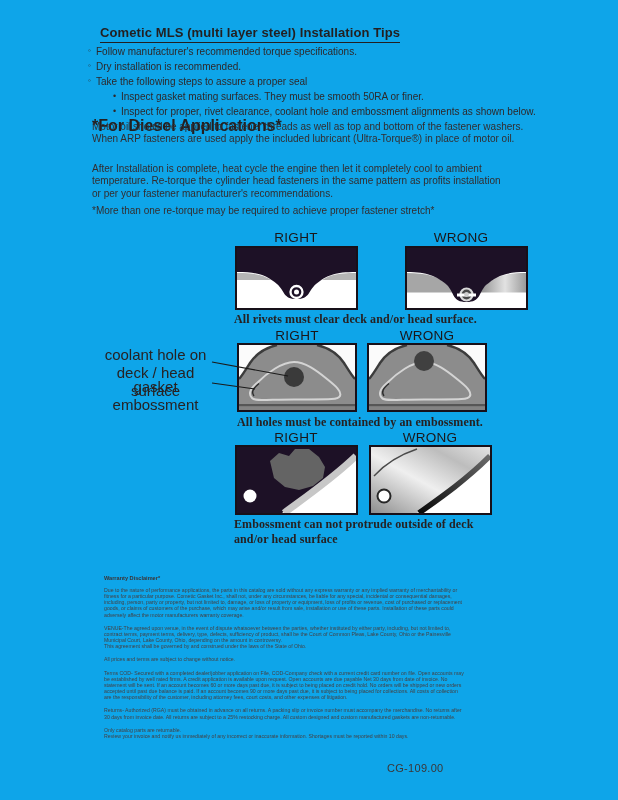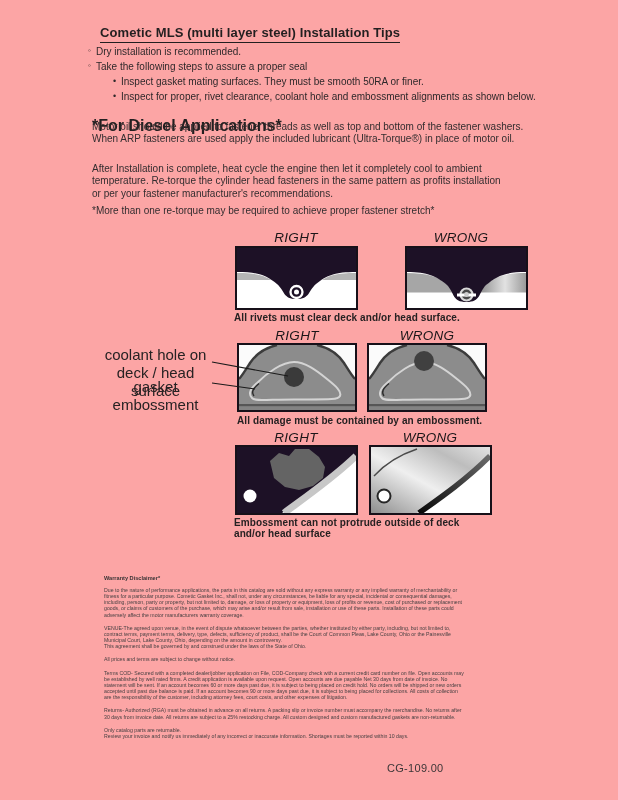--- a/index.html
+++ b/index.html
@@ -1,54 +1,55 @@
 <!DOCTYPE html>
 <html><head>
 <meta charset="utf-8">
 <style>
   html,body{margin:0;padding:0;background:#fff;}
-  #page{position:relative;width:618px;height:800px;background:#fca5a5;
+  #page{position:relative;width:618px;height:800px;background:#0ea5e9;
         font-family:"Liberation Sans",sans-serif;color:#2e282a;overflow:hidden;}
 
   #title{position:absolute;left:100px;top:25px;margin:0;font-size:13px;font-weight:bold;
          color:#231f20;border-bottom:1.5px solid #231f20;padding-bottom:2px;letter-spacing:.1px;}
 
   .tips{position:absolute;left:88px;top:44px;font-size:10px;line-height:14.4px;color:#2e282a;}
   .tip .mk{display:inline-block;width:8px;font-size:8px;vertical-align:1.5px;}
   .tip.sub{margin-left:25px;}
   .tip.sub .mk{font-size:9px;vertical-align:.5px;}
 
   .diesel-head{position:absolute;left:92px;top:117px;font-size:16px;font-weight:bold;color:#231f20;}
   .body-p{position:absolute;left:92px;width:470px;font-size:10px;line-height:12.4px;
           white-space:pre-line;color:#332d2f;}
 
-  .dlabel{position:absolute;width:70px;text-align:center;font-size:13.5px;letter-spacing:.3px;color:#1b1618;font-style:italic;}
+  .dlabel{position:absolute;width:70px;text-align:center;font-size:13.5px;letter-spacing:.3px;color:#1b1618;}
   .dbox{position:absolute;border:2px solid #171019;background:#fff;line-height:0;}
   .dbox svg{display:block;}
-  .dcap{position:absolute;font-size:10px;font-weight:bold;letter-spacing:.1px;color:#262122;white-space:pre-line;}
+  .dcap{position:absolute;font-size:12px;font-weight:bold;letter-spacing:.1px;color:#262122;white-space:pre-line;font-family:Liberation Serif, serif;}
 
   .callout{position:absolute;left:100px;width:111px;text-align:center;font-size:15px;
            line-height:18px;color:#272223;white-space:pre-line;}
   #callout-lines{position:absolute;left:211px;top:355px;}
 
   .disc-head{position:absolute;left:104px;top:575px;font-size:5.6px;font-weight:bold;color:#3a3436;}
   #disclaimer-paragraphs{position:absolute;left:104px;top:587px;width:418px;
            font-size:5.2px;line-height:6.15px;color:#453f41;}
   #disclaimer-paragraphs p{margin:0 0 7px 0;white-space:pre-line;}
 
   .footer-code{position:absolute;left:387px;top:762px;font-size:11px;letter-spacing:.3px;color:#3b3637;}
 </style>
 </head>
 <body>
 
 <div id="page">
 
   <h1 id="title">Cometic MLS (multi layer steel) Installation Tips</h1>
 
   <div class="tips">
+    <div class="tip"><span class="mk">◦</span><span>Follow manufacturer's recommended torque specifications.</span></div>
     <div class="tip"><span class="mk">◦</span><span>Dry installation is recommended.</span></div>
     <div class="tip"><span class="mk">◦</span><span>Take the following steps to assure a proper seal</span></div>
     <div class="tip sub"><span class="mk">•</span><span>Inspect gasket mating surfaces.  They must be smooth 50RA or finer.</span></div>
     <div class="tip sub"><span class="mk">•</span><span>Inspect for proper, rivet clearance, coolant hole and embossment alignments as shown below.</span></div>
   </div>
 
   <div class="diesel-head">*For Diesel Applications*</div>
   <div class="body-p" style="top:121px">Motor oil should be applied to fastener threads as well as top and bottom of the fastener washers.
 When ARP fasteners are used apply the included lubricant (Ultra-Torque®) in place of motor oil.</div>
   <div class="body-p" style="top:163px">After Installation is complete, heat cycle the engine then let it completely cool to ambient
@@ -126,21 +127,21 @@
       <rect y="59" width="116" height="2.5" fill="#565656"></rect>
       <rect y="61.5" width="116" height="3.5" fill="#838383"></rect>
     </svg>
   </div>
 
   <svg id="callout-lines" width="90" height="45" viewBox="0 0 90 45">
     <line x1="1" y1="7" x2="77" y2="21" stroke="#1a1a1a" stroke-width="1.1"></line>
     <line x1="1" y1="28" x2="44" y2="34" stroke="#1a1a1a" stroke-width="1.1"></line>
   </svg>
 
-  <div class="dcap" style="left:237px;top:415px">All damage must be contained by an embossment.</div>
+  <div class="dcap" style="left:237px;top:415px">All holes must be contained by an embossment.</div>
 
   <div class="dlabel" style="left:261px;top:430px">RIGHT</div>
   <div class="dlabel" style="left:395px;top:430px">WRONG</div>
 
   <div class="dbox" style="left:235px;top:445px">
     <svg width="119" height="66" viewBox="0 0 119 66">
       <rect width="119" height="66" fill="#ffffff"></rect>
       <path d="M0,0 H119 V10 C93,33 68,50 45,66 H0 Z" fill="#1d1126"></path>
       <path d="M47,66 C70,49 95,32 119,9" stroke="#c7c7c7" stroke-width="7" fill="none"></path>
       <path d="M33,14 L42,6 L52,9 L58,2 L72,2 L82,10 L88,20 L86,31 L76,39 L62,43 L48,40 L37,31 Z" fill="#646464"></path>

